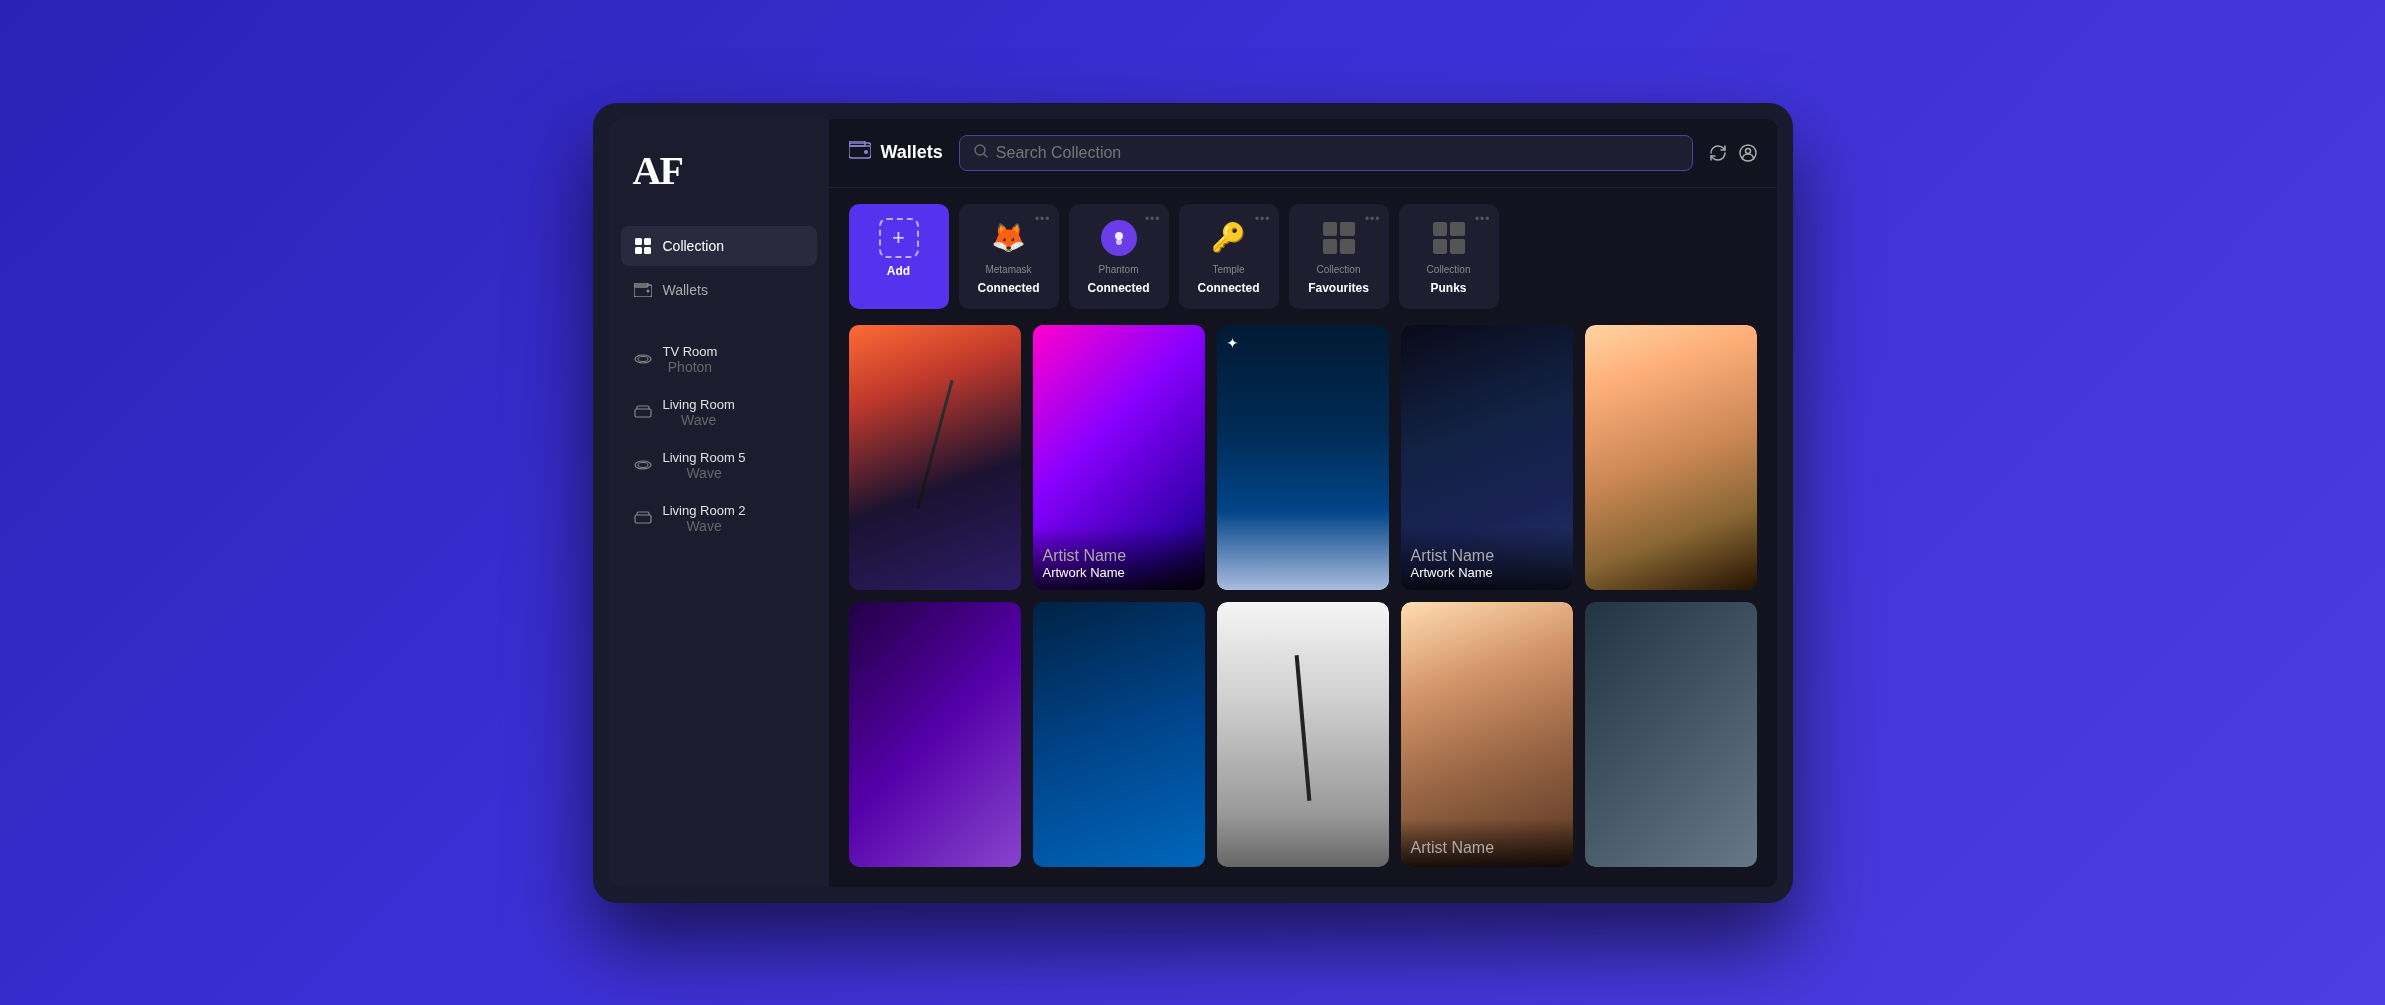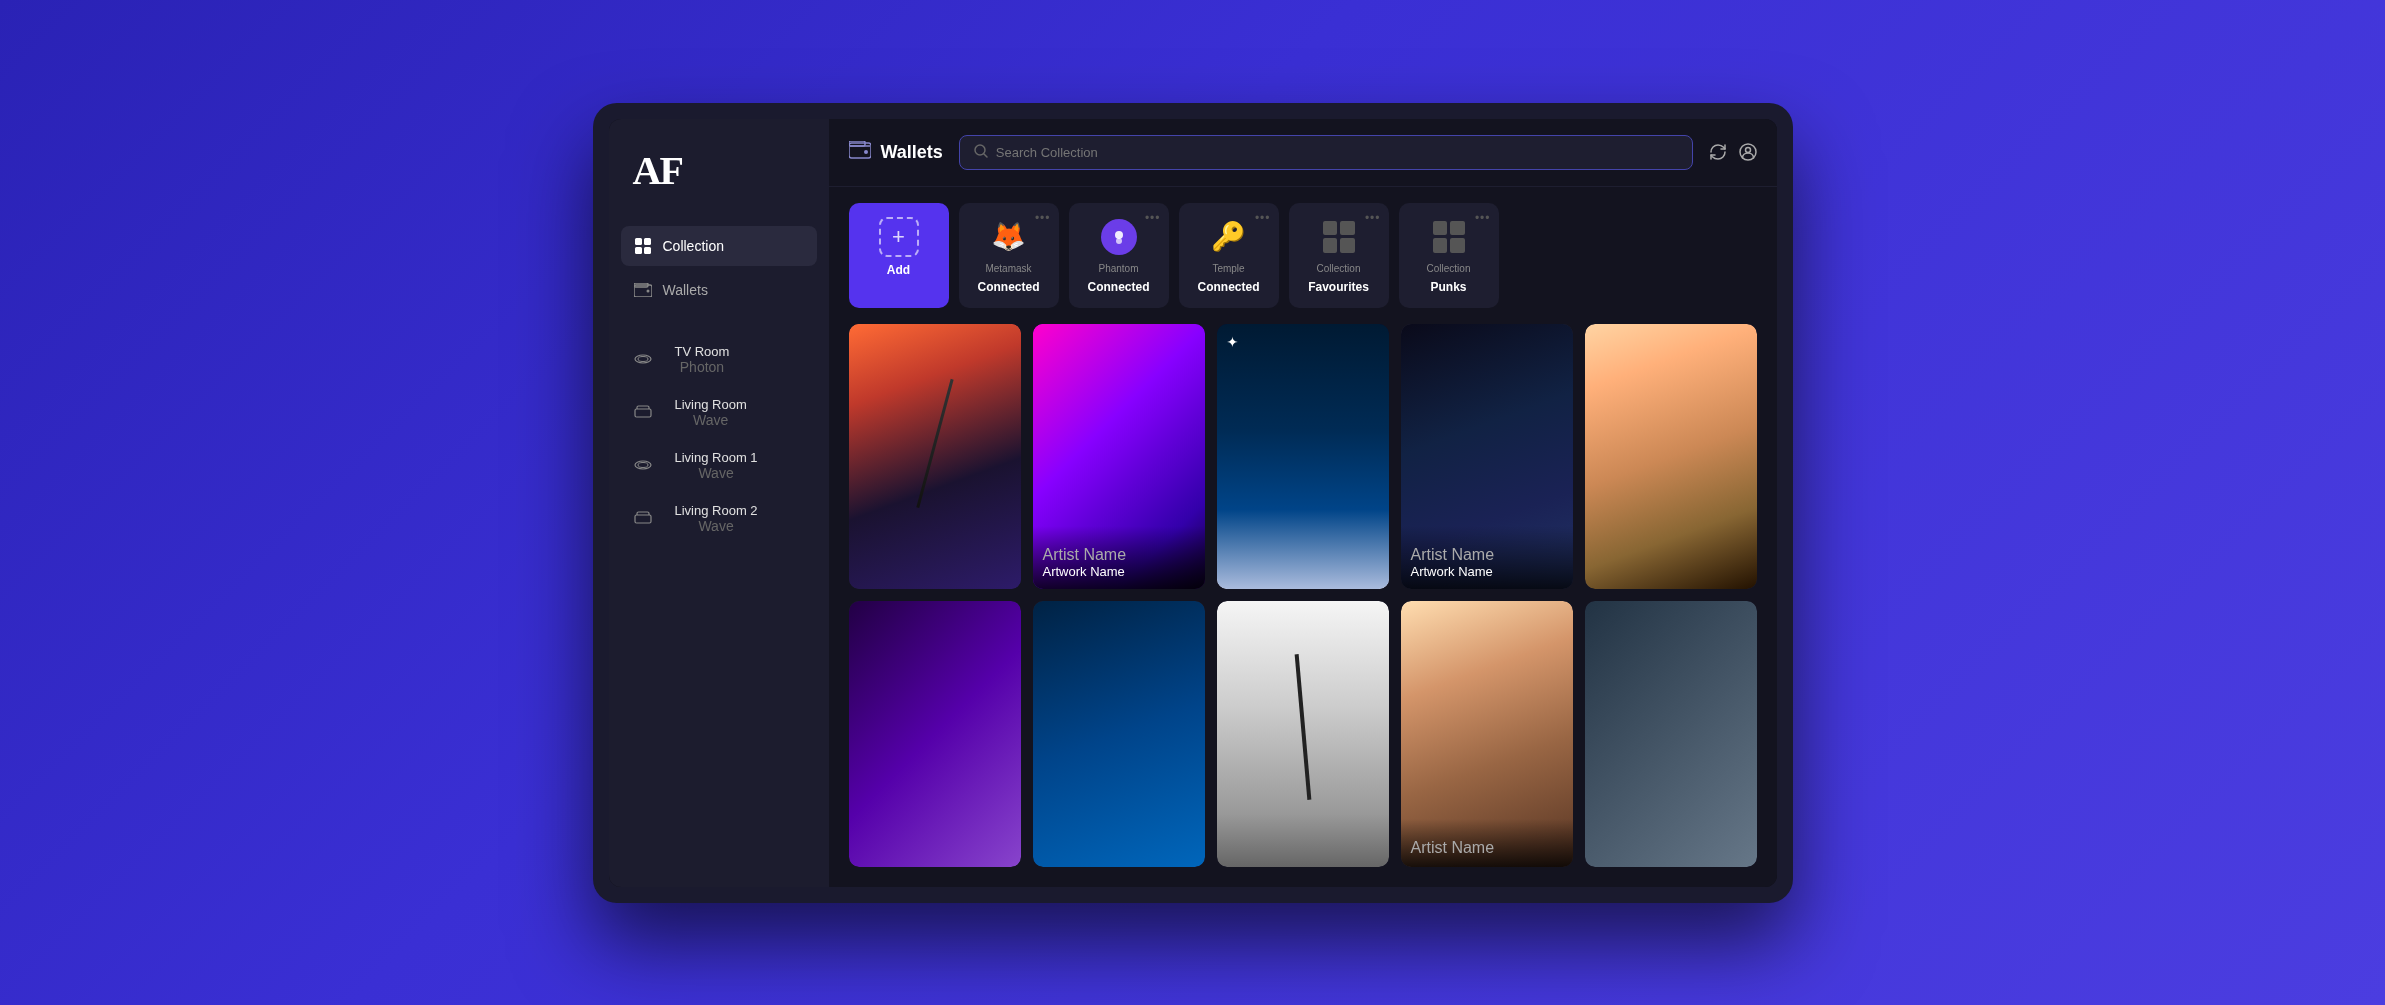--- a/index.html
+++ b/index.html
@@ -99,21 +99,21 @@
     .sidebar-rooms {
       margin-top: 16px;
       display: flex;
       flex-direction: column;
       gap: 2px;
     }
 
     .room-item {
       display: flex;
       align-items: center;
-      gap: 22px;
+      gap: 10px;
       padding: 10px 12px;
       border-radius: 8px;
       cursor: pointer;
     }
 
     .room-icon {
       width: 20px;
       height: 20px;
       display: flex;
       align-items: center;
@@ -189,21 +189,21 @@
     .search-icon {
       color: #666;
       font-size: 14px;
     }
 
     .search-input {
       background: none;
       border: none;
       outline: none;
       color: #888;
-      font-size: 13px;
+      font-size: 16px;
       width: 100%;
     }
 
     .header-actions {
       display: flex;
       align-items: center;
       gap: 12px;
     }
 
     .header-btn {
@@ -437,21 +437,21 @@
           </div>
 
           <div class="room-item">
             <div class="room-icon">
               <svg width="18" height="14" viewBox="0 0 18 14" fill="none">
                 <ellipse cx="9" cy="7" rx="8" ry="4" stroke="#888" stroke-width="1.2" fill="none"></ellipse>
                 <ellipse cx="9" cy="7" rx="5" ry="2.5" stroke="#888" stroke-width="1" fill="none"></ellipse>
               </svg>
             </div>
             <div class="room-info">
-              <span class="room-name">Living Room 1</span>
+              <span class="room-name">Living Room 5</span>
               <span class="room-sub">Wave</span>
             </div>
           </div>
 
           <div class="room-item">
             <div class="room-icon">
               <svg width="18" height="14" viewBox="0 0 18 14" fill="none">
                 <rect x="1" y="4" width="16" height="8" rx="1.5" stroke="#888" stroke-width="1.2" fill="none"></rect>
                 <path d="M3 4V2.5C3 1.67 3.67 1 4.5 1h9C14.33 1 15 1.67 15 2.5V4" stroke="#888" stroke-width="1.2" fill="none"></path>
               </svg>

